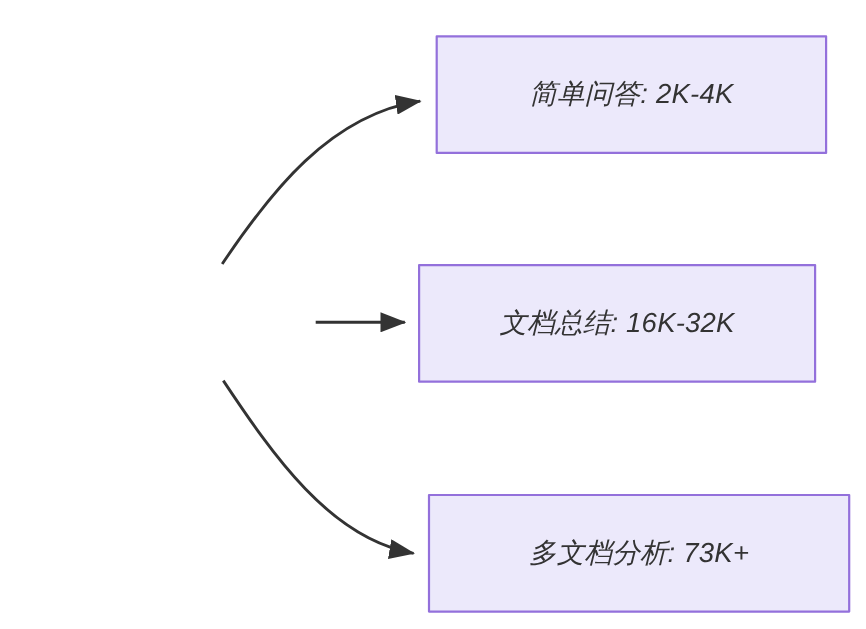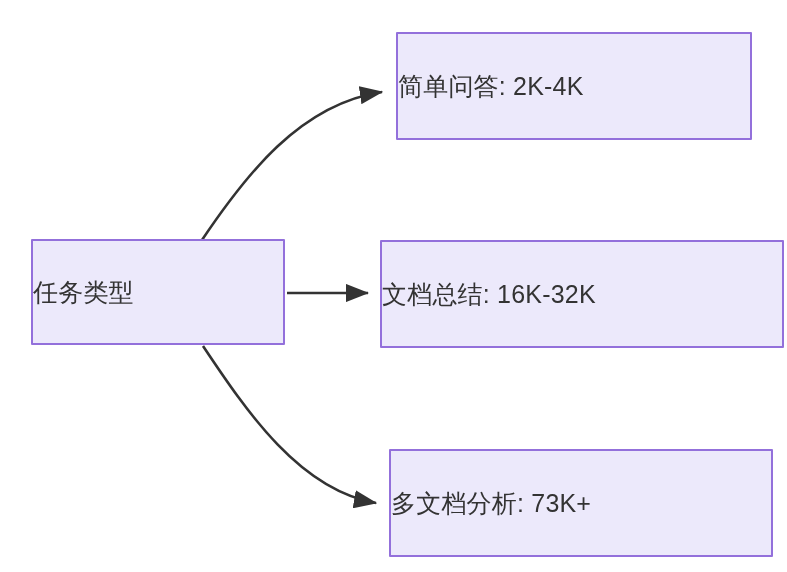--- a/index.html
+++ b/index.html
@@ -27,20 +27,22 @@
     height: 572px;
   }
   .node {
     position: absolute;
     box-sizing: border-box;
     background: #ece9fb;
     border: 2px solid #9370db;
     border-radius: 1px;
     display: flex;
     align-items: center;
+    justify-content: center;
+    font-style: italic;
   }
   .node-label {
     font-size: 25px;
     line-height: 1.2;
     color: #333333;
     white-space: nowrap;
     letter-spacing: 0.2px;
   }
   #node-source {
     left: 31px;
@@ -50,21 +52,21 @@
   }
   #node-simple-qa {
     left: 396px;
     top: 32px;
     width: 356px;
     height: 108px;
   }
   #node-doc-summary {
     left: 380px;
     top: 240px;
-    width: 404px;
+    width: 362px;
     height: 108px;
   }
   #node-multi-doc {
     left: 389px;
     top: 449px;
     width: 384px;
     height: 108px;
   }
 </style>
 </head>
@@ -79,23 +81,20 @@
       </marker>
     </defs>
 
     <path d="M 202 240 C 245 176, 300 104, 382 92" fill="none" stroke="#333333" stroke-width="2.6" marker-end="url(#arrowhead)"></path>
 
     <path d="M 287 293 L 368 293" fill="none" stroke="#333333" stroke-width="2.6" marker-end="url(#arrowhead)"></path>
 
     <path d="M 203 346 C 247 412, 300 490, 376 503" fill="none" stroke="#333333" stroke-width="2.6" marker-end="url(#arrowhead)"></path>
   </svg>
 
-  <div class="node" id="node-source">
-    <span class="node-label">任务类型</span>
-  </div>
 
   <div class="node" id="node-simple-qa">
     <span class="node-label">简单问答: 2K-4K</span>
   </div>
 
   <div class="node" id="node-doc-summary">
     <span class="node-label">文档总结: 16K-32K</span>
   </div>
 
   <div class="node" id="node-multi-doc">

